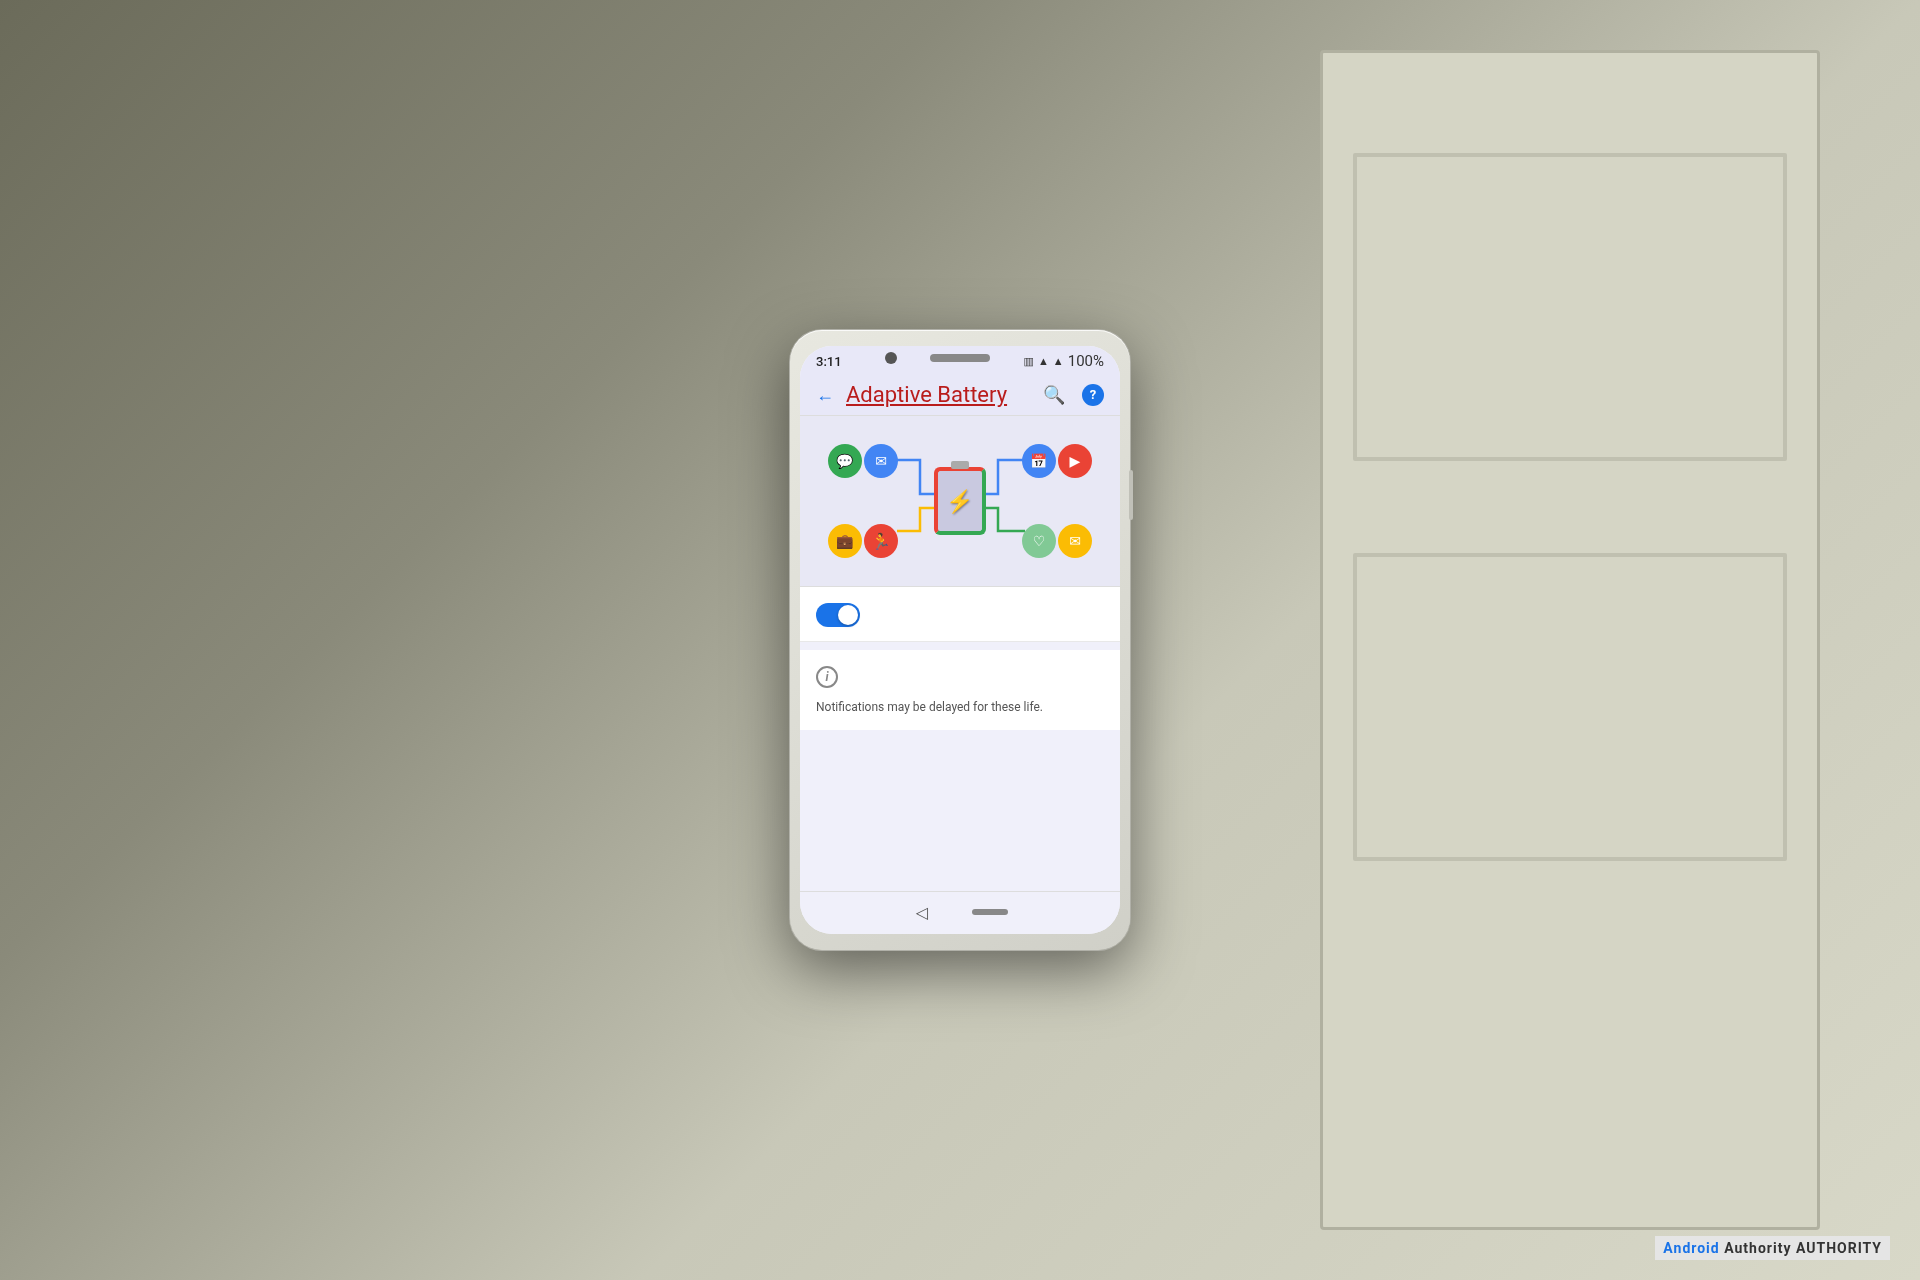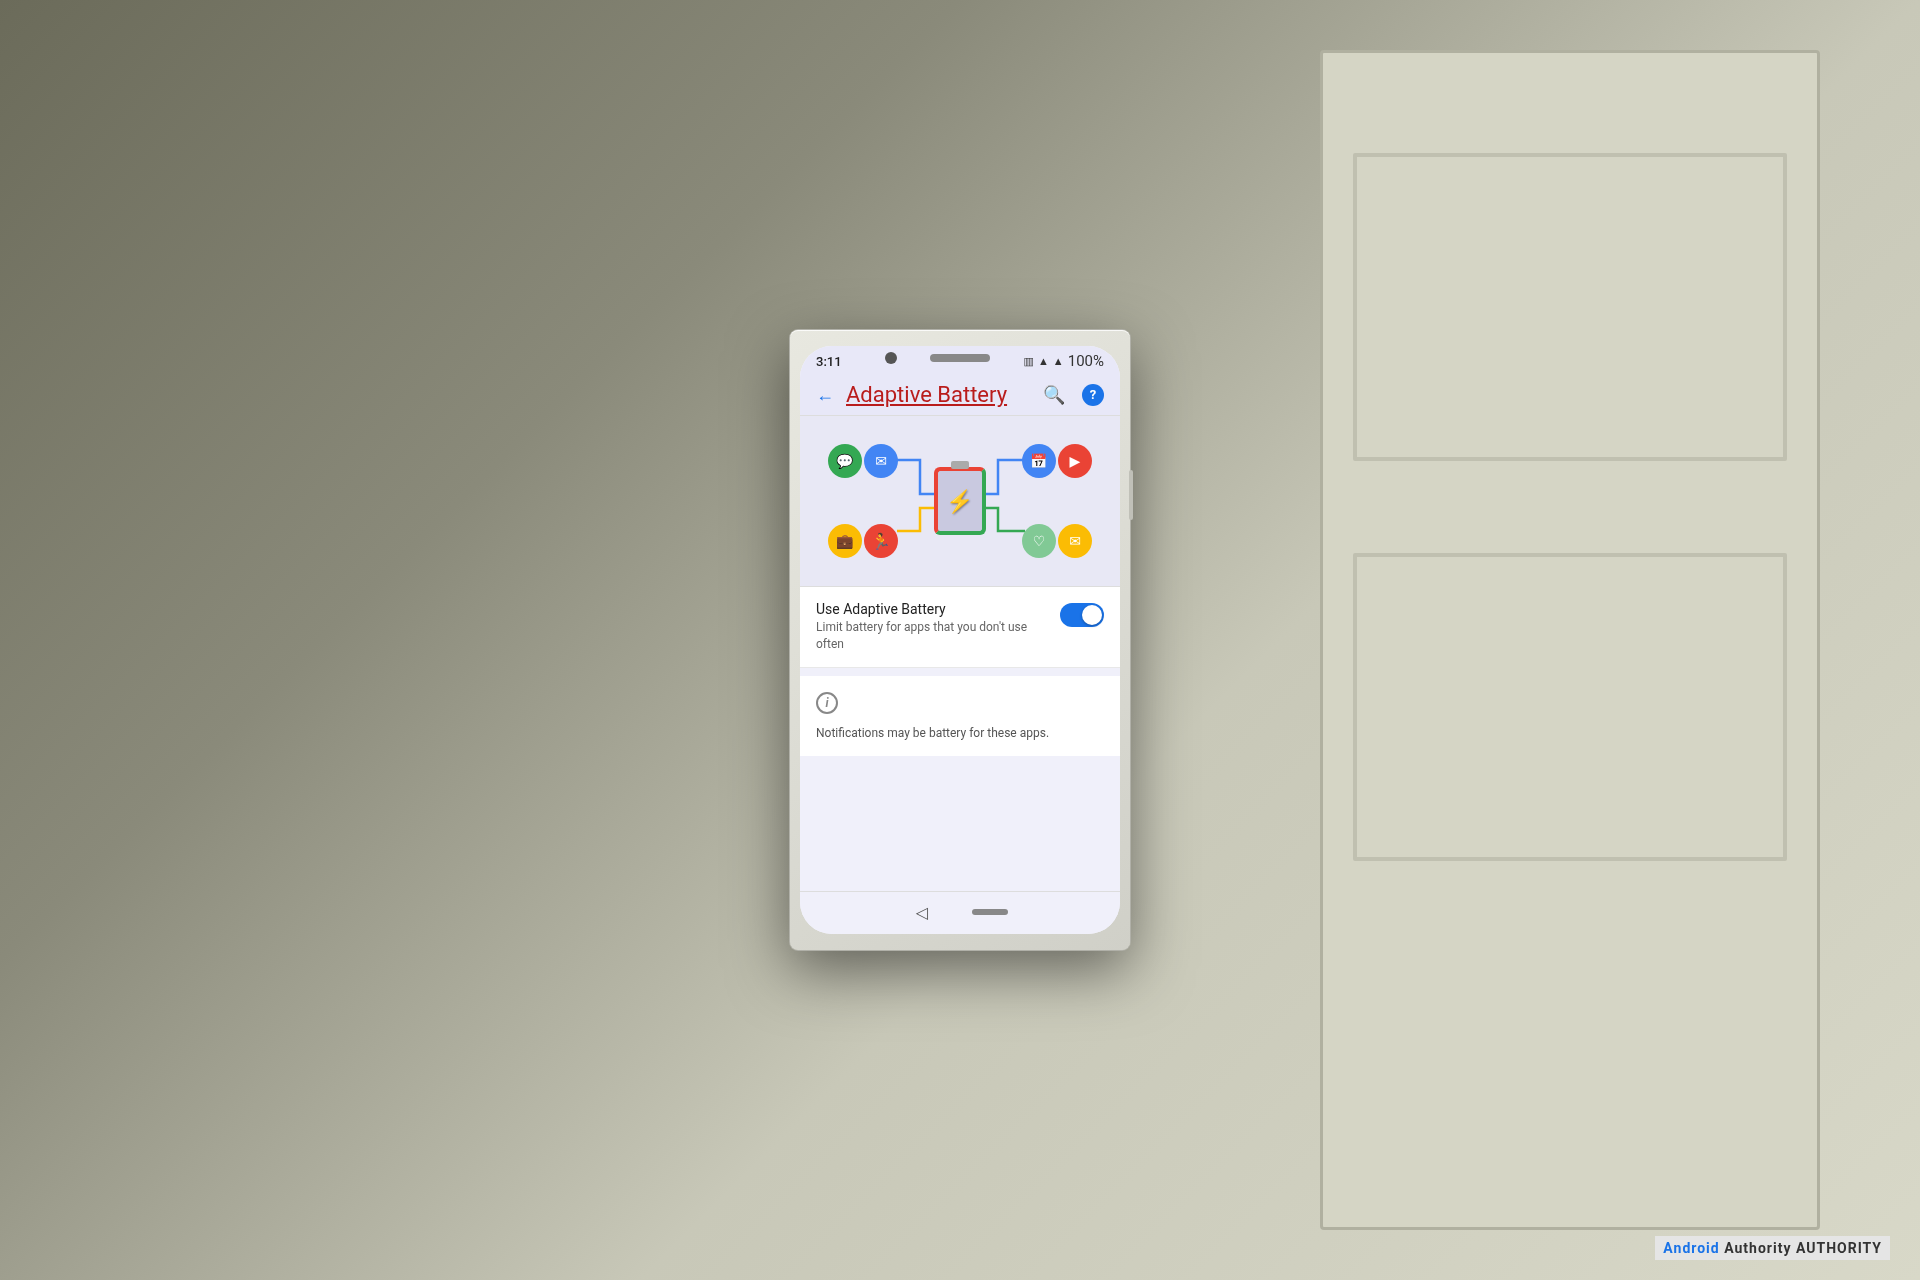--- a/index.html
+++ b/index.html
@@ -62,21 +62,21 @@
       top: 50%;
       left: 50%;
       transform: translate(-50%, -50%);
       z-index: 10;
     }
 
     .phone {
       width: 340px;
       height: 620px;
       background: linear-gradient(145deg, #e8e8e0, #d0d0c8);
-      border-radius: 8px;
+      border-radius: 32px;
       box-shadow: 
         0 0 0 1px #b0b0a8,
         0 20px 60px rgba(0,0,0,0.5),
         inset 0 1px 0 rgba(255,255,255,0.8);
       position: relative;
       padding: 16px 10px;
     }
 
     
     .phone-speaker-top {
@@ -445,33 +445,29 @@
 
             <div class="app-icon" style="background:#4285f4; top:8px; right:44px;">📅</div>
             <div class="app-icon" style="background:#ea4335; top:8px; right:8px;">▶</div>
             <div class="app-icon" style="background:#81c995; bottom:8px; right:44px;">♡</div>
             <div class="app-icon" style="background:#fbbc04; bottom:8px; right:8px;">✉</div>
           </div>
         </div>
 
         <div class="settings-section">
           <div class="setting-row">
-            <div class="setting-text">
-              <div class="setting-title">Use Adaptive Battery</div>
-              <div class="setting-subtitle">Limit battery for apps that you don't use often</div>
-            </div>
             <div class="toggle"></div>
           </div>
         </div>
 
         <div class="info-section">
           <div class="info-row">
             <div class="info-icon">i</div>
           </div>
-          <div class="info-note">Notifications may be battery for these apps.</div>
+          <div class="info-note">Notifications may be delayed for these life.</div>
         </div>
 
       </div>
 
       <div class="nav-bar">
         <div class="nav-back-btn" style="font-size:16px; color:#555;">◁</div>
         <div class="nav-home-btn"></div>
       </div>
     </div>
   </div>

